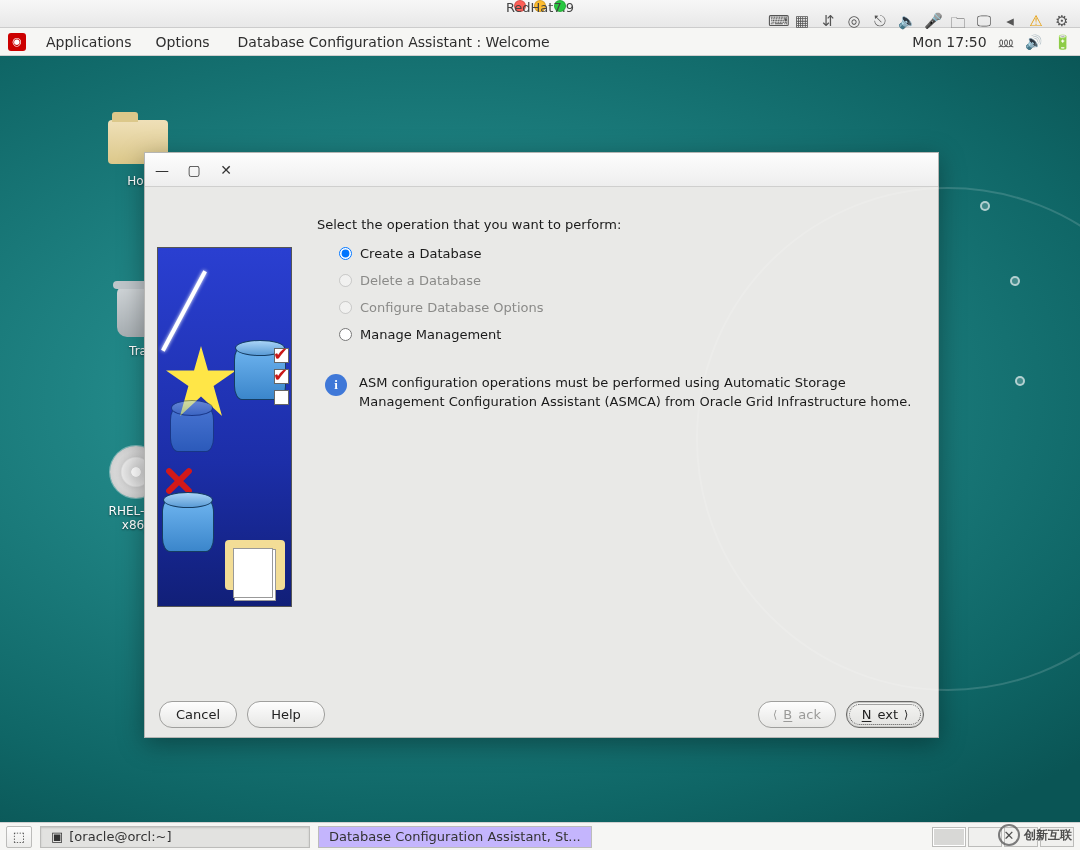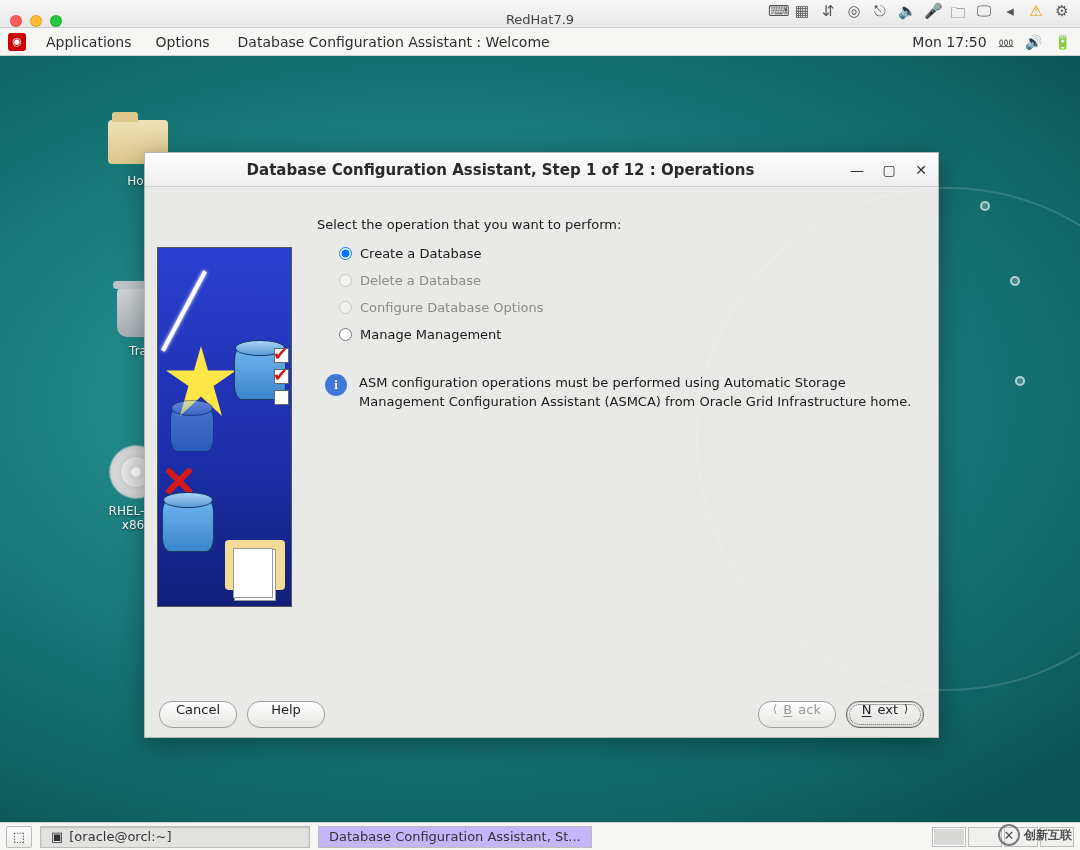--- a/index.html
+++ b/index.html
@@ -1,19 +1,19 @@
 <!DOCTYPE html>
 <html><head>
 <meta charset="utf-8">
 <style>
 * { box-sizing: border-box; margin: 0; padding: 0; font-family: "DejaVu Sans", "Liberation Sans", sans-serif; }
 body { width: 1080px; height: 850px; overflow: hidden; background: #2a7a7a; position: relative; }
 
 
-.host-titlebar { height: 28px; background: linear-gradient(#f7f7f7,#e8e8e8); border-bottom:1px solid #ccc; display:flex; align-items:flex-end; padding:0 10px; font-size:13px; color:#444; position:relative; }
+.host-titlebar { height: 28px; background: linear-gradient(#f7f7f7,#e8e8e8); border-bottom:1px solid #ccc; display:flex; align-items:center; padding:0 10px; font-size:13px; color:#444; position:relative;flex-direction:column; }
 .traffic-lights { display:flex; gap:8px; }
 .tl { width:12px; height:12px; border-radius:50%; border:0.5px solid rgba(0,0,0,.15); }
 .tl.red{background:#ff5f57}.tl.yellow{background:#febc2e}.tl.green{background:#28c840}
 .host-title{ position:absolute; left:50%; transform:translateX(-50%); font-weight:400; }
 .host-tray{ margin-left:auto; display:flex; gap:10px; font-size:15px; color:#555; }
 .host-tray .ic{ width:16px; text-align:center; }
 
 
 .gnome-panel { height:28px; background:#f6f6f4; border-bottom:1px solid #d0d0d0; display:flex; align-items:center; padding:0 8px; font-size:14px; color:#2e2e2e; }
 .gnome-panel .rh-logo{ width:18px; height:18px; background:#c00; border-radius:3px; margin-right:8px; display:flex; align-items:center; justify-content:center; color:#fff; font-size:11px; }
@@ -64,21 +64,21 @@
 .prompt{ margin-bottom:14px; }
 .radio-list{ display:flex; flex-direction:column; gap:12px; padding-left:22px; margin-bottom:32px;}
 .radio-row{ display:flex; align-items:center; gap:8px; font-size:13px; }
 .radio-row input[type=radio]{ width:13px; height:13px; }
 .radio-row.disabled{ color:#8a8a88; }
 .info-row{ display:flex; gap:12px; align-items:flex-start; padding-left:8px; padding-right:6px; line-height:1.45; }
 .info-row .info-icon{ width:22px; height:22px; flex-shrink:0; border-radius:50%; background:#3f78d8; display:flex; align-items:center; justify-content:center; color:#fff; font-weight:bold; font-family:Georgia,serif; }
 
 
 .dlg-footer{ height:52px; display:flex; align-items:center; padding:0 14px 10px 14px; gap:10px;}
-.btn{ height:27px; min-width:78px; padding:0 14px; background:linear-gradient(#fdfdfd,#e7e7e5); border:1px solid #9f9f9d; border-radius:13px; font-size:13px; color:#222; display:flex; align-items:flex-start; justify-content:center; gap:6px; cursor:default;margin-top:16px;}
+.btn{ height:27px; min-width:78px; padding:0 14px; background:linear-gradient(#fdfdfd,#e7e7e5); border:1px solid #9f9f9d; border-radius:13px; font-size:13px; color:#222; display:flex; align-items:center; justify-content:center; gap:6px; cursor:default;margin-top:16px;}
 .btn.disabled{ color:#9a9a98; }
 .btn .arrow{ font-size:11px; }
 .btn.primary{ border:1px solid #6a6a68; background:linear-gradient(#f5f5f3,#e2e2e0); box-shadow: inset 0 0 0 1px #c9c9c7; position:relative; }
 .btn.primary::after{ content:""; position:absolute; inset:2px; border:1px dotted #555; border-radius:11px; pointer-events:none;}
 .spacer{ flex:1; }
 .u{ text-decoration: underline; text-underline-offset:2px;}
 
 
 .taskbar{ position:absolute; left:0; right:0; bottom:0; height:28px; background:#f6f6f4; border-top:1px solid #d0d0d0; display:flex; align-items:center; padding:0 6px; gap:8px; font-size:13px; color:#333;}
 .tb-btn{ height:22px; border:1px solid #bcbcba; background:linear-gradient(#fdfdfd,#ececea); padding:0 10px; display:flex; align-items:center; gap:6px; border-radius:2px;}
@@ -152,21 +152,20 @@
   <div class="desk-icon" style="left:86px; top:388px; width:100px;">
     <div class="glyph">
         <div class="disc"></div>
       </div>
     <div style="white-space:pre-line;">RHEL-7.9
 x86_</div>
   </div>
 
   <div class="dialog">
     <div class="dlg-titlebar">
-      <div class="dlg-title">Database Configuration Assistant, Step 1 of 12 : Operations</div>
       <div class="dlg-winbtns">
         <span>—</span>
         <span>▢</span>
         <span>✕</span>
       </div>
     </div>
     <div class="dlg-body">
       <div class="wizard-img">
         <div class="wand"></div>
         <div class="starburst"></div>

